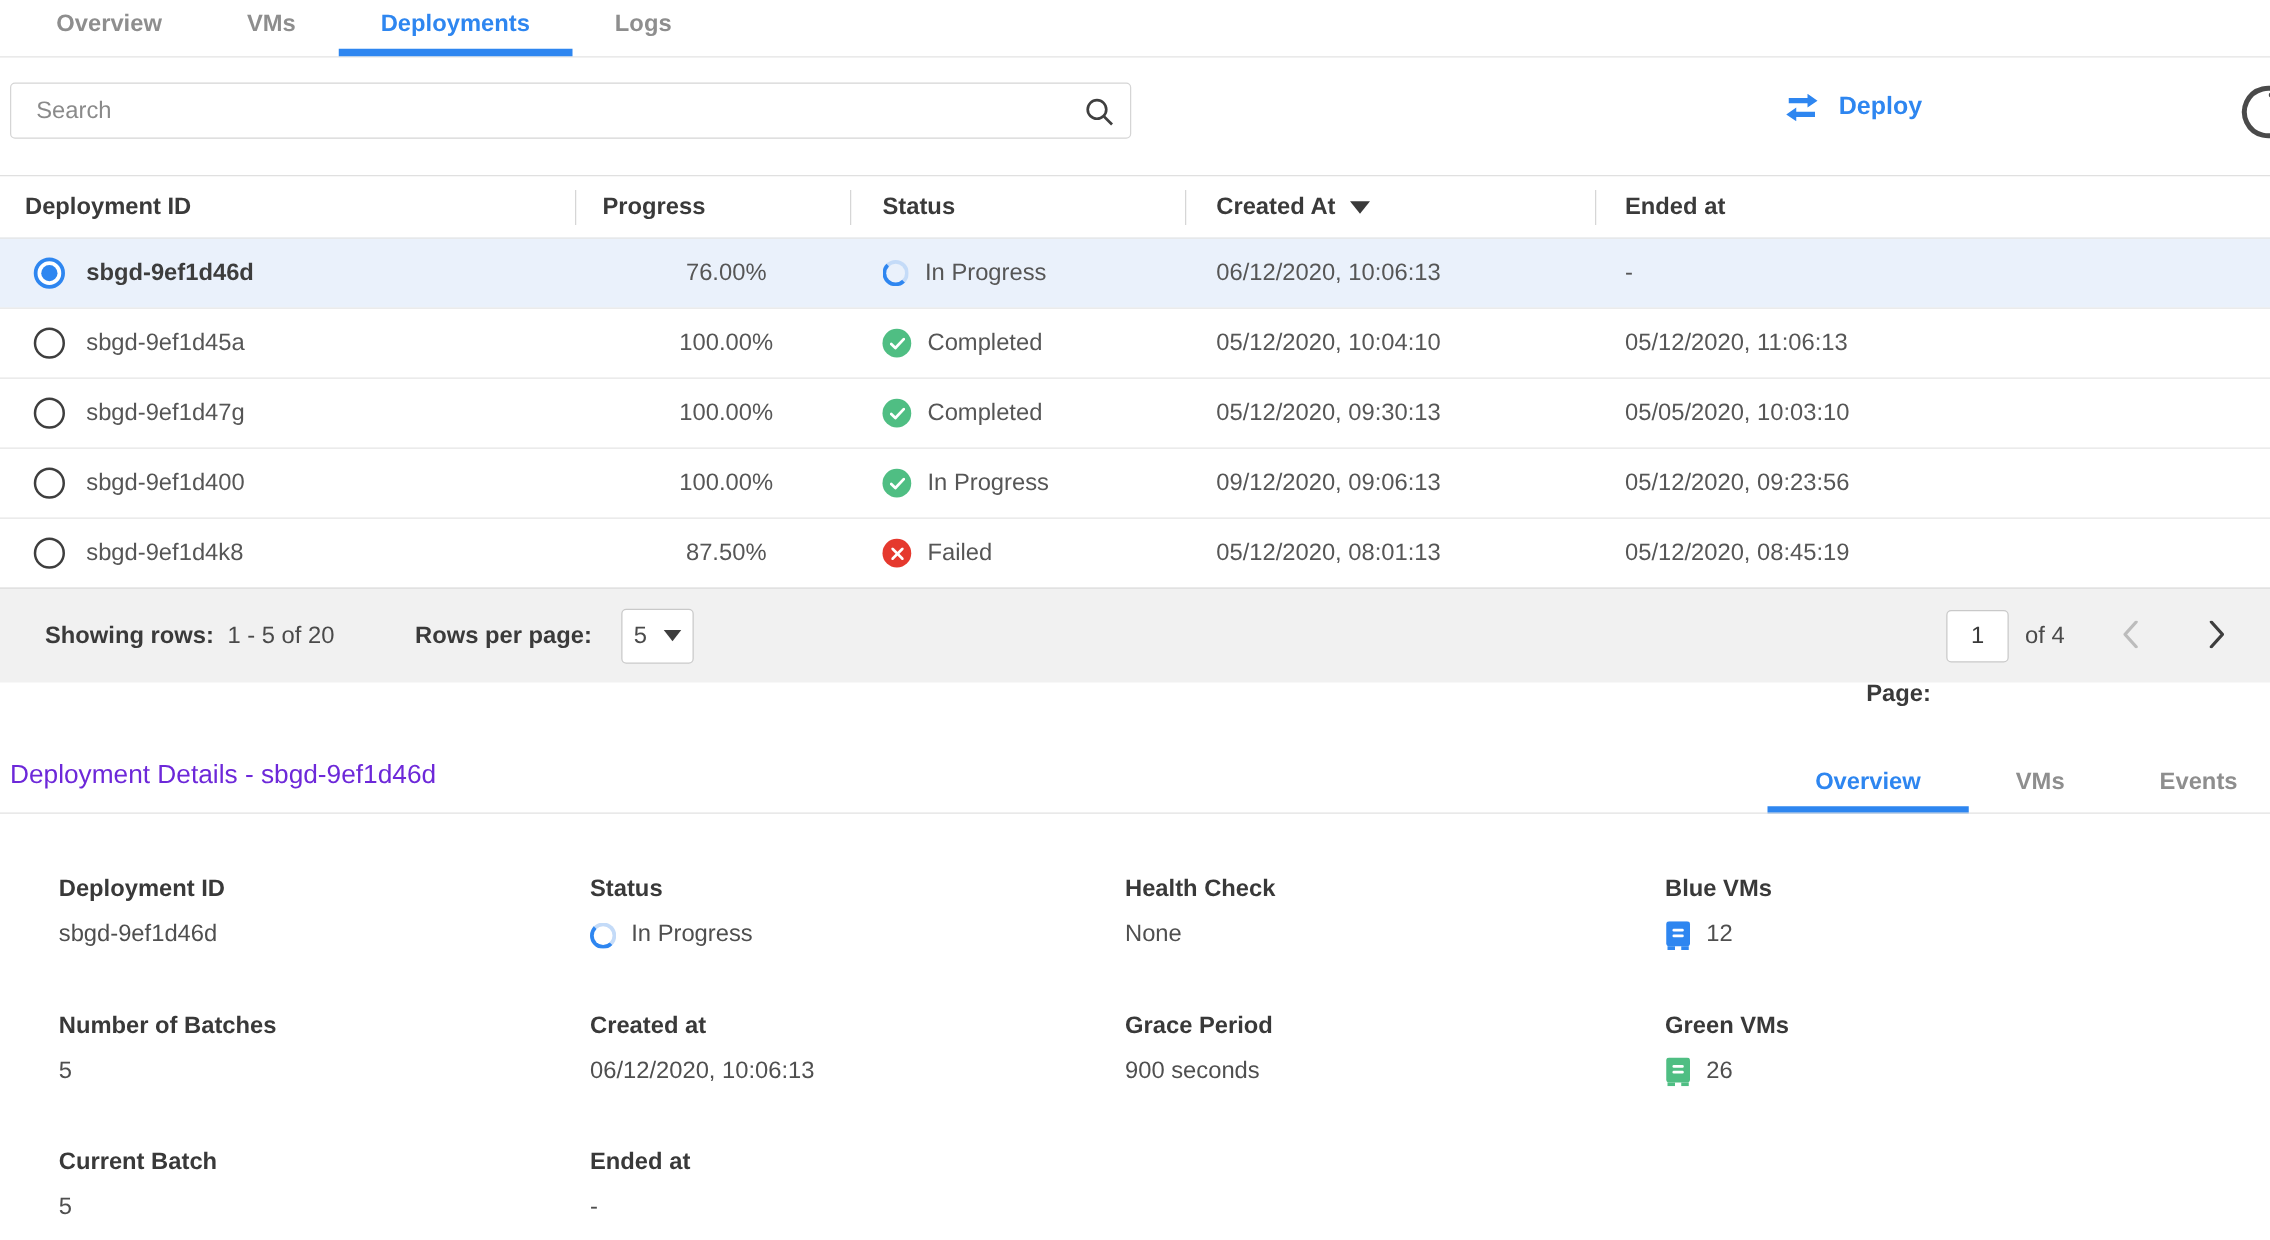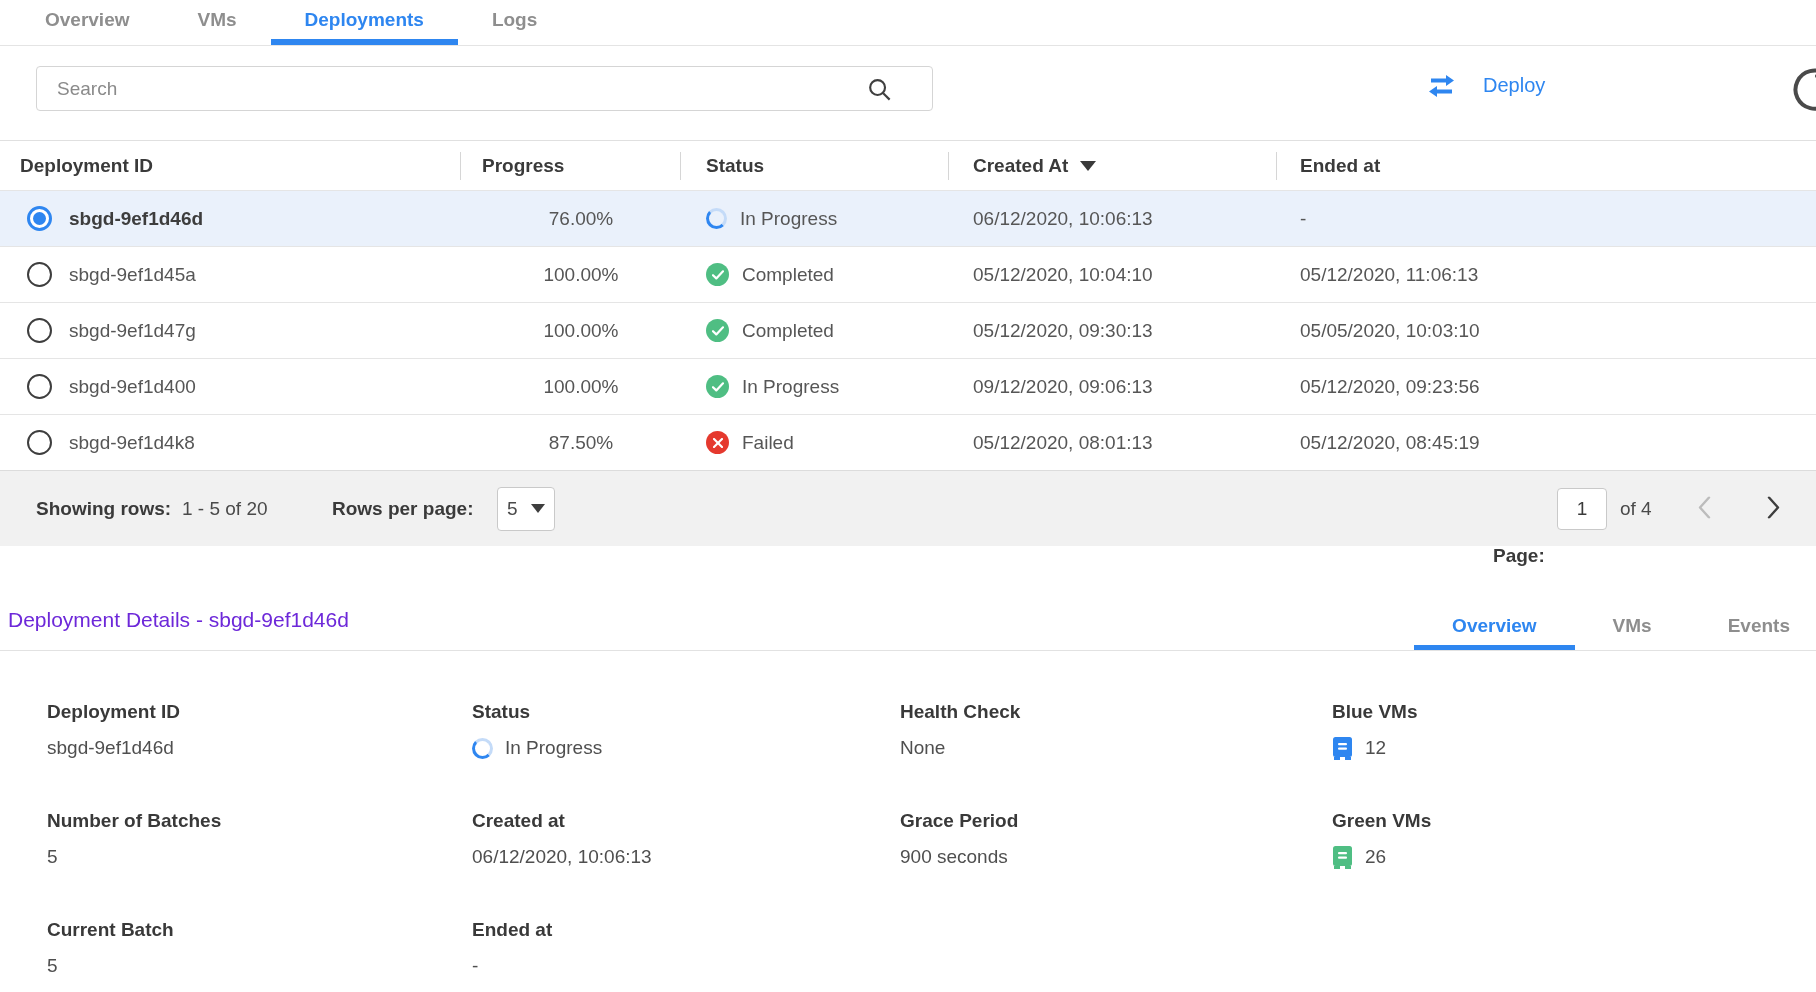--- a/index.html
+++ b/index.html
@@ -12,25 +12,25 @@
   
   .tabbar { position:absolute; top:0; left:0; right:0; height:46px;
     display:flex; padding-left:11px; border-bottom:1px solid #e4e4e4; background:#fff; }
   .tab { display:flex; align-items:center; padding:0 34px; font-size:19px; font-weight:bold;
     color:#8e8e8e; border-bottom:6px solid transparent; cursor:pointer; }
   .tab.active { color:#2e86f0; border-bottom-color:#2e86f0; }
 
   
   .search-input { position:absolute; left:8px; top:66px; width:897px; height:45px;
     border:1px solid #d5d5d5; border-radius:4px; font-family:inherit; font-size:19px;
-    padding:0 50px 0 20px; color:#4a4a4a; outline:none; background:#fff;margin-left:28px; }
+    padding:0 50px 0 20px; color:#4a4a4a; outline:none; background:#fff; }
   .search-input::placeholder { color:#8a8a8a; }
   .search-icon { position:absolute; left:866px; top:76px; pointer-events:none; }
-  .deploy-btn { position:absolute; left:1428px; top:74px; display:flex; align-items:center; gap:28px;
-    color:#2e86f0; font-size:20px; font-weight:normal; cursor:pointer; background:none; border:none;
+  .deploy-btn { position:absolute; left:1428px; top:74px; display:flex; align-items:center; gap:16px;
+    color:#2e86f0; font-size:20px; font-weight:bold; cursor:pointer; background:none; border:none;
     font-family:inherit; }
   .refresh-icon { position:absolute; left:1789px; top:64px; cursor:pointer; }
 
   
   .dep-table { position:absolute; top:140px; left:0; right:0; }
   .tgrid { display:grid; grid-template-columns:460px 220px 268px 328px 1fr; align-items:center; }
   .thead { height:50px; border-top:1px solid #e0e0e0; font-weight:bold; font-size:19px; color:#3a3a3a; }
   .thead > div { position:relative; height:100%; display:flex; align-items:center; gap:12px; }
   .th-id { padding-left:20px; }
   .thead > div + div::before { content:""; position:absolute; left:0; top:11px; width:1px; height:28px; background:#d6d6d6; }

